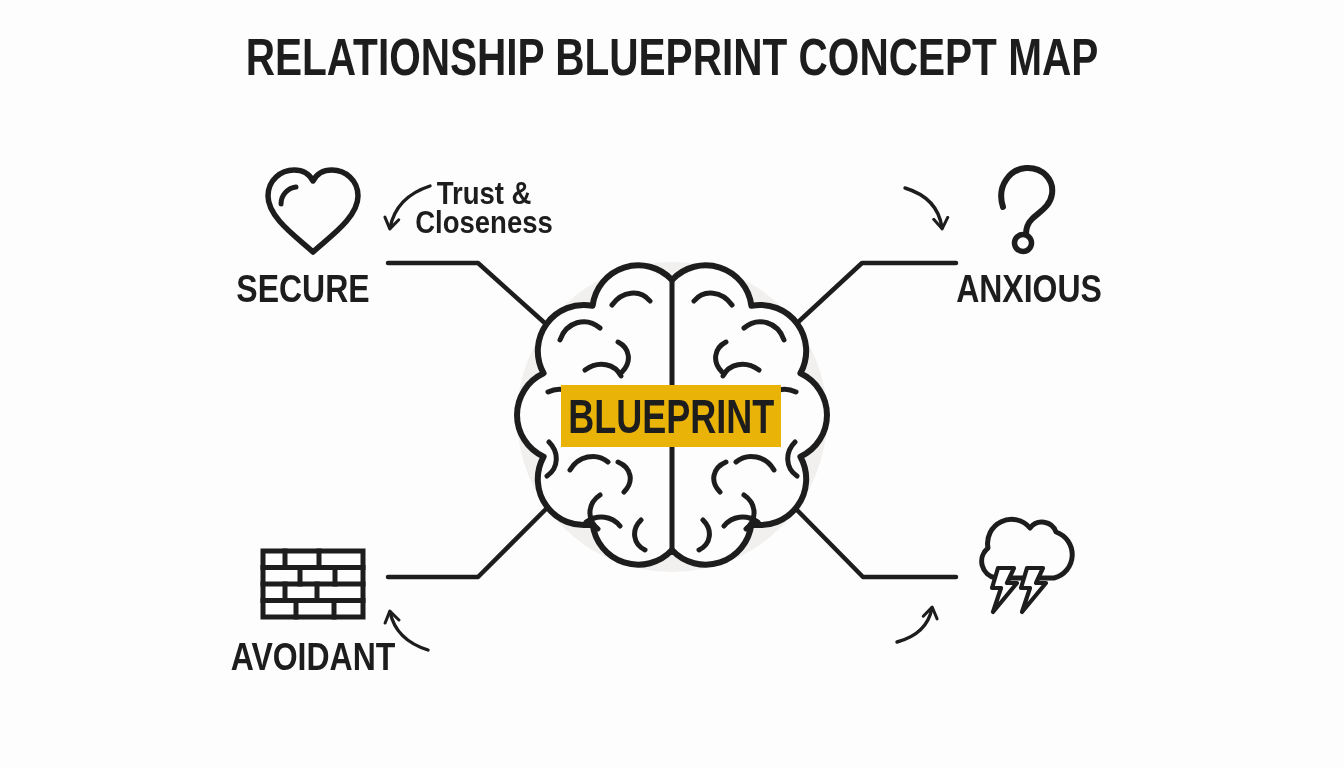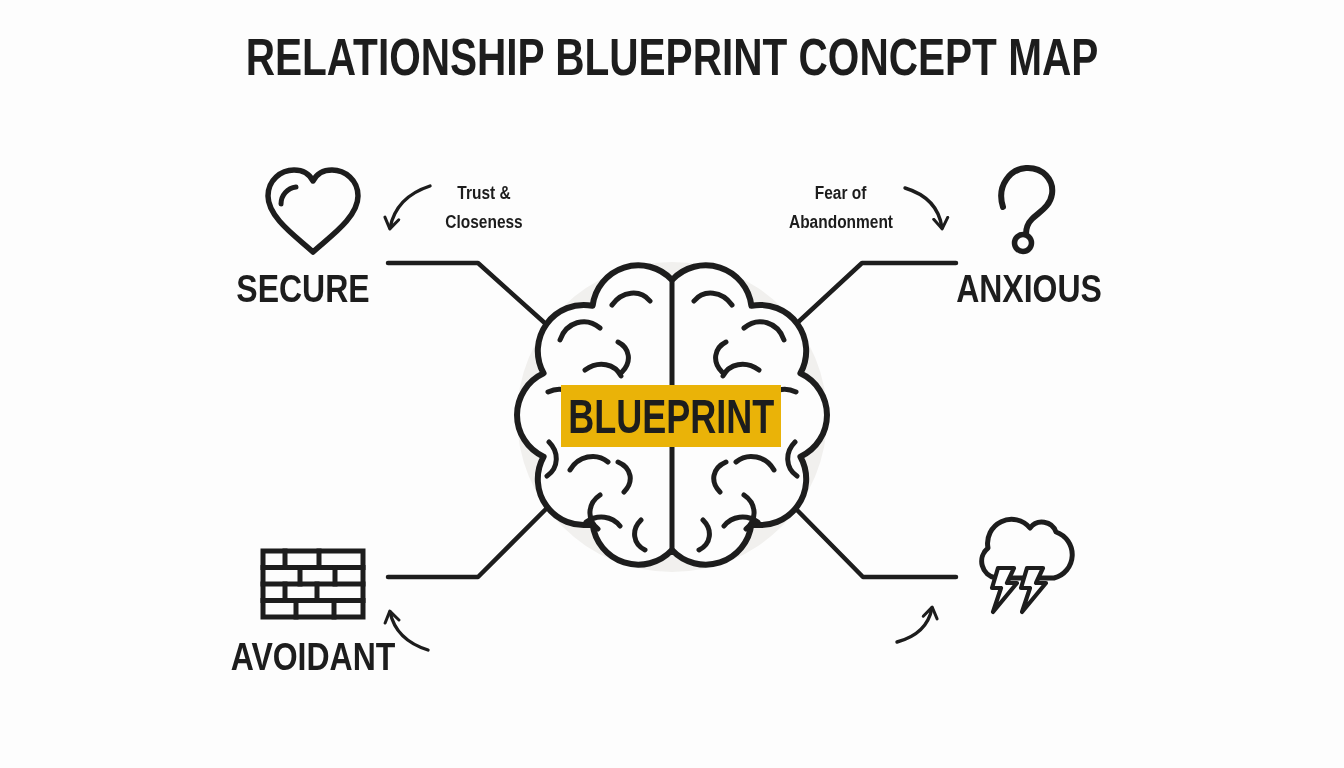--- a/index.html
+++ b/index.html
@@ -6,21 +6,21 @@
   body{width:1344px;height:768px;overflow:hidden;background:#fdfdfd;
        font-family:"Liberation Sans","DejaVu Sans",sans-serif;color:#1d1d1d;}
   #stage{position:relative;width:1276px;height:768px;background:#fdfdfd;}
   svg{position:absolute;left:0;top:0;z-index:1;}
   .label{position:absolute;z-index:2;transform:translate(-50%,-50%);
          text-align:center;white-space:nowrap;color:#1d1d1d;}
   .cond{display:inline-block;transform:scaleX(0.78);transform-origin:center;}
   .title{font-size:52px;font-weight:bold;letter-spacing:0px;}
   .node-label{font-size:39px;font-weight:bold;}
   .node-label .cond{transform:scaleX(0.82);}
-  .conn-label{font-size:18px;font-weight:bold;line-height:29px;}
+  .conn-label{font-size:32px;font-weight:bold;line-height:29px;}
   .conn-label .cond{transform:scaleX(0.86);}
   .center-box{position:absolute;z-index:2;left:561px;top:385px;width:220px;height:62px;
               background:#eab308;display:flex;align-items:center;justify-content:center;}
   .center-box .txt{font-size:48px;font-weight:bold;display:inline-block;
                    transform:scaleX(0.75);transform-origin:center;}
 </style>
 </head>
 <body>
 
 <div id="stage">
@@ -129,18 +129,14 @@
     <span class="cond">ANXIOUS</span>
   </div>
   <div class="label node-label" style="left:313px;top:657px;">
     <span class="cond">AVOIDANT</span>
   </div>
 
   <div class="label conn-label" style="left:484px;top:208px;">
     <div><span class="cond">Trust &amp;</span></div>
     <div><span class="cond">Closeness</span></div>
   </div>
-  <div class="label conn-label" style="left:841px;top:208px;">
-    <div><span class="cond">Fear of</span></div>
-    <div><span class="cond">Abandonment</span></div>
-  </div>
 
 </div>
 
 </body></html>

